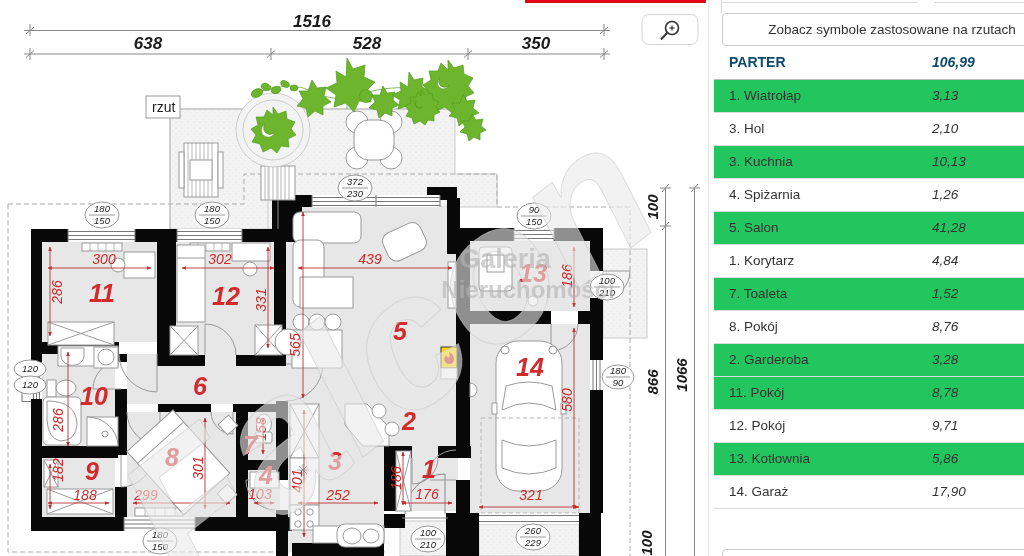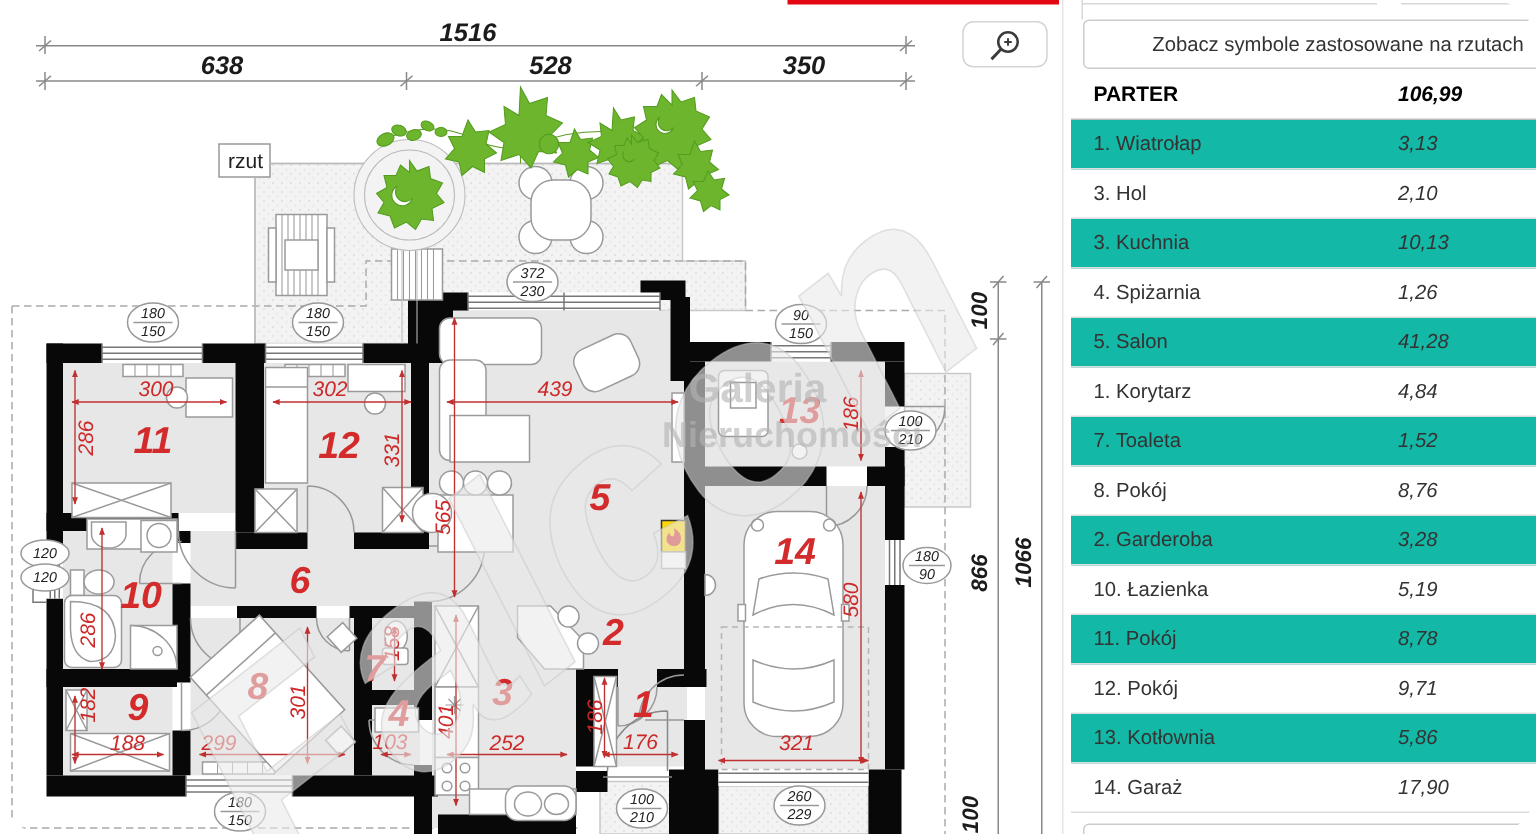--- a/index.html
+++ b/index.html
@@ -1,25 +1,25 @@
 <!DOCTYPE html>
 <html><head>
 <meta charset="utf-8">
 <style>
 html,body{margin:0;padding:0;background:#fff;}
 #page{position:relative;width:1024px;height:556px;overflow:hidden;background:#fff;
-  font-family:"Liberation Sans",sans-serif;border-radius:30px;}
+  font-family:"Liberation Sans",sans-serif;}
 #plan{position:absolute;left:0;top:0;}
 #panel{position:absolute;left:700px;top:0;width:324px;height:556px;background:#fff;}
 .btn{position:absolute;left:22px;top:13px;width:338px;height:31px;border:1px solid #ccc;
   border-radius:4px;background:#fff;font-size:13.5px;color:#333;text-align:center;line-height:31px;}
 .tbl{position:absolute;left:14px;top:46px;width:310px;font-size:13.5px;color:#333;}
-.hdr{height:33px;line-height:33px;font-weight:bold;color:#000000;font-size:14px;border-bottom:1px solid #bbb;}
+.hdr{height:33px;line-height:33px;font-weight:bold;color:#0c4a6e;font-size:14px;border-bottom:1px solid #bbb;}
 .row{height:32px;line-height:32px;border-bottom:1px solid #ddd;}
-.odd{background:#14b8a6;}
+.odd{background:#22c55e;}
 .nm{display:inline-block;padding-left:15px;}
 .vl{position:absolute;left:218px;font-style:italic;}
 </style>
 </head>
 <body>
 <div id="page">
 
 <svg id="plan" width="1024" height="556" viewBox="0 0 1024 556">
 <defs>
 <pattern id="stip" width="6" height="6" patternUnits="userSpaceOnUse">
@@ -808,21 +808,20 @@
 <div class="row odd"><span class="nm">5. Salon</span><span class="vl">41,28</span></div>
 
 <div class="row"><span class="nm">1. Korytarz</span><span class="vl">4,84</span></div>
 
 <div class="row odd"><span class="nm">7. Toaleta</span><span class="vl">1,52</span></div>
 
 <div class="row"><span class="nm">8. Pokój</span><span class="vl">8,76</span></div>
 
 <div class="row odd"><span class="nm">2. Garderoba</span><span class="vl">3,28</span></div>
 
-<div class="row"><span class="nm">10. Łazienka</span><span class="vl">5,19</span></div>
 
 <div class="row odd"><span class="nm">11. Pokój</span><span class="vl">8,78</span></div>
 
 <div class="row"><span class="nm">12. Pokój</span><span class="vl">9,71</span></div>
 
 <div class="row odd"><span class="nm">13. Kotłownia</span><span class="vl">5,86</span></div>
 
 <div class="row"><span class="nm">14. Garaż</span><span class="vl">17,90</span></div>
 </div>
 </div>

